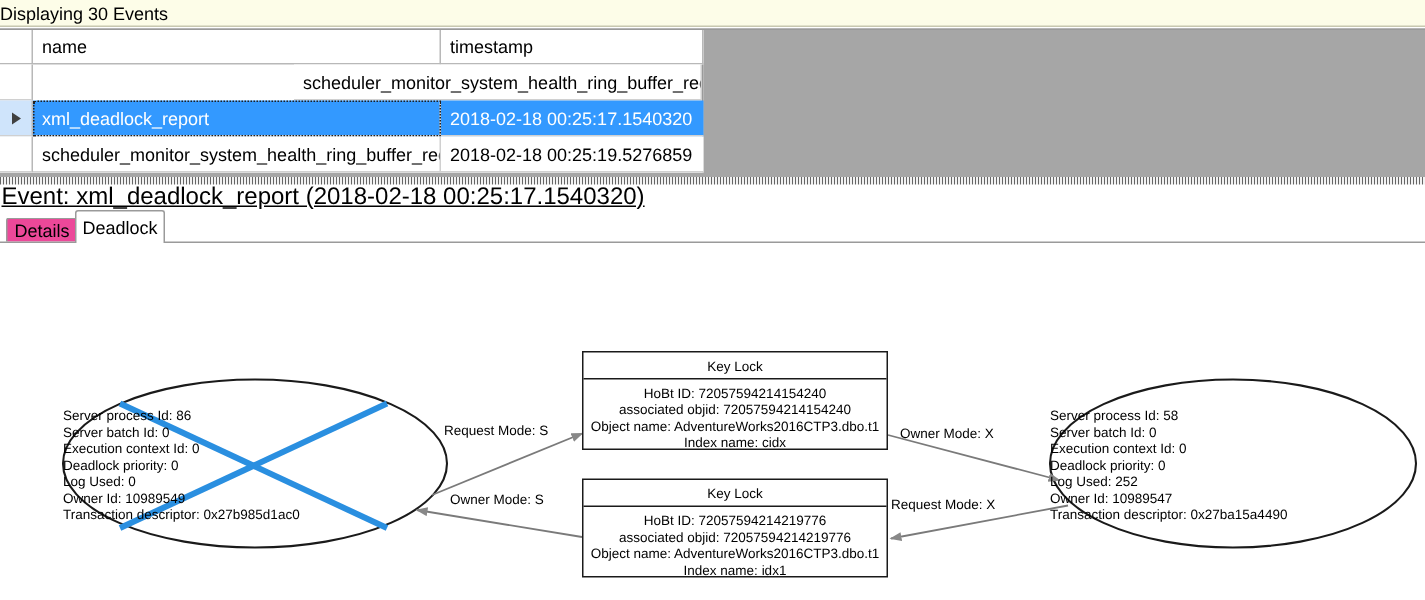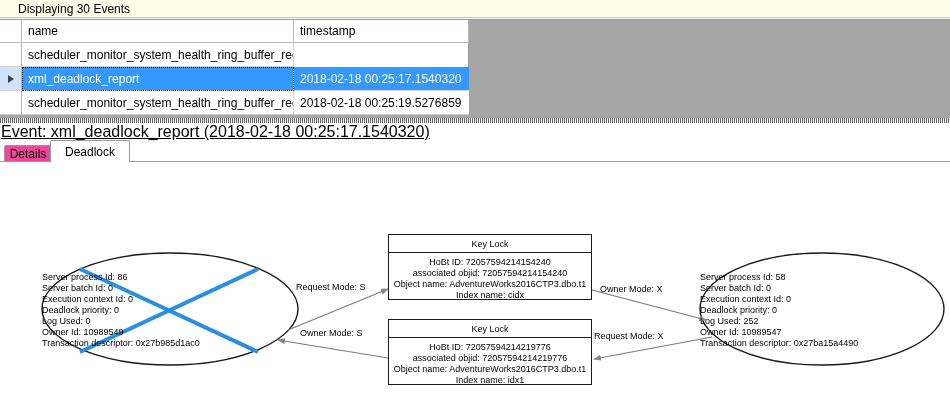--- a/index.html
+++ b/index.html
@@ -9,35 +9,35 @@
     font-size:12px;color:#000;background:#ffffff;
   }
   #root{position:relative;width:950px;height:400px;}
 
   
   .banner{
     position:absolute;left:0;top:0;width:950px;height:18px;
     background:#fdfde8;border-bottom:1px solid #c8c8b0;
     display:flex;align-items:center;box-sizing:border-box;
   }
-  .banner-text{padding-left:18px;font-size:12px;color:#000;}
+  .banner-text{padding-left:0;font-size:12px;color:#000;}
 
   
   .grid-area{
     position:absolute;left:0;top:19px;width:950px;height:99px;
     background:#a6a6a6;box-sizing:border-box;
     border-top:1px solid #9a9a9a;
   }
   .grid{
     position:absolute;left:0;top:0;width:469px;
     background:#ffffff;
     border-right:1px solid #9a9a9a;
     box-sizing:border-box;
   }
-  .grow{display:flex;height:24px;box-sizing:border-box;}
+  .grow{display:flex;height:24px;box-sizing:border-box;justify-content:space-between;}
   .grow.header{height:23px;background:#ffffff;}
   .gcell{
     box-sizing:border-box;
     border-right:1px solid #d0d0d0;
     border-bottom:1px solid #d0d0d0;
     display:flex;align-items:center;
     padding-left:6px;overflow:hidden;white-space:nowrap;
     font-size:12px;background:#ffffff;
   }
   .gcell.sel-col{
@@ -81,21 +81,21 @@
   }
   .tab{
     position:absolute;bottom:0;box-sizing:border-box;
     display:flex;align-items:center;justify-content:center;
     font-size:12px;background:#f0f0f0;
     border:1px solid #9a9a9a;border-bottom:none;
     border-radius:2px 2px 0 0;
   }
   .tab.inactive{left:4px;width:48px;height:17px;background:#ec4899;}
   .tab.active{
-    left:50px;width:80px;height:22px;background:#ffffff;
+    left:50px;width:60px;height:22px;background:#ffffff;
     z-index:3;font-size:12px;
   }
 
   
   .panel{
     position:absolute;left:0;top:161px;width:950px;height:239px;
     background:#ffffff;border-top:1px solid #9a9a9a;box-sizing:border-box;
     overflow:hidden;
   }
   .panel-mask{

